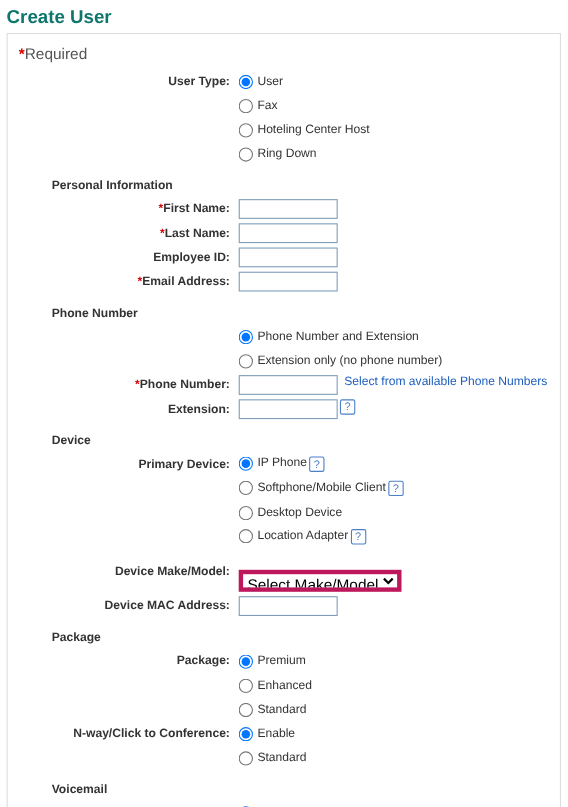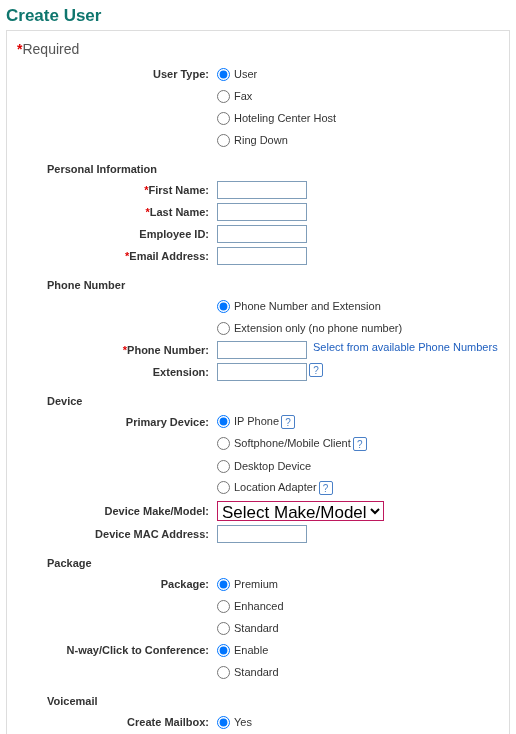--- a/index.html
+++ b/index.html
@@ -63,23 +63,24 @@
   }
   .txt {
     width: 90px;
     height: 18px;
     border: 1px solid #7f9db9;
     font-size: 11px;
     padding: 1px 3px;
   }
   select.sel {
     height: 20px;
-    border: 1px solid #be185d;
-    font-size: 17px;
+    border: 4px solid #be185d;
+    font-size: 14px;
     background: #fff;
+    margin-top: 17px;
   }
   .help-icon {
     display: inline-flex;
     align-items: center;
     justify-content: center;
     width: 14px;
     height: 14px;
     border: 1px solid #4a80c7;
     color: #4a80c7;
     font-size: 10px;

